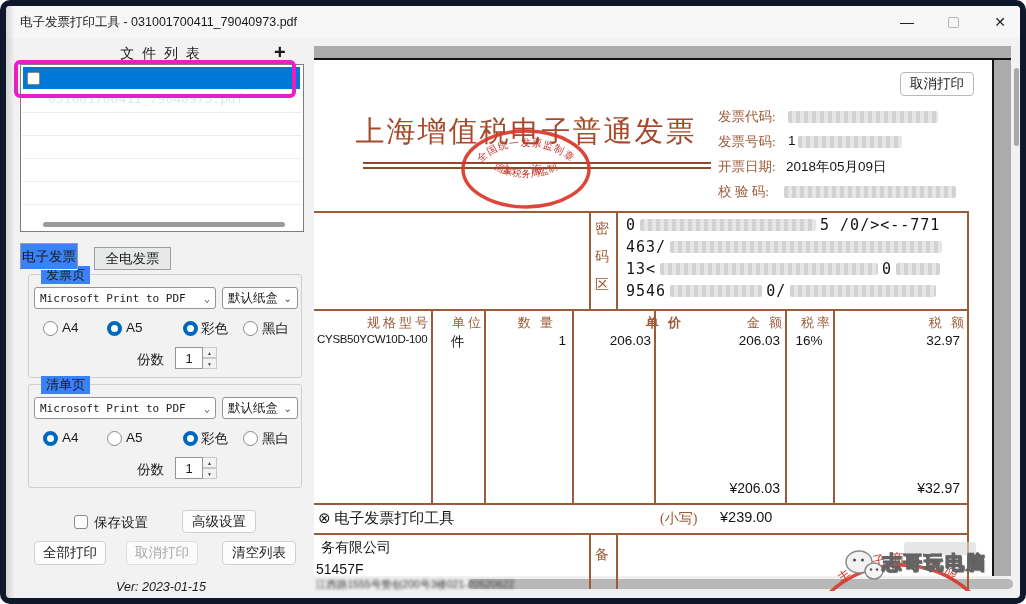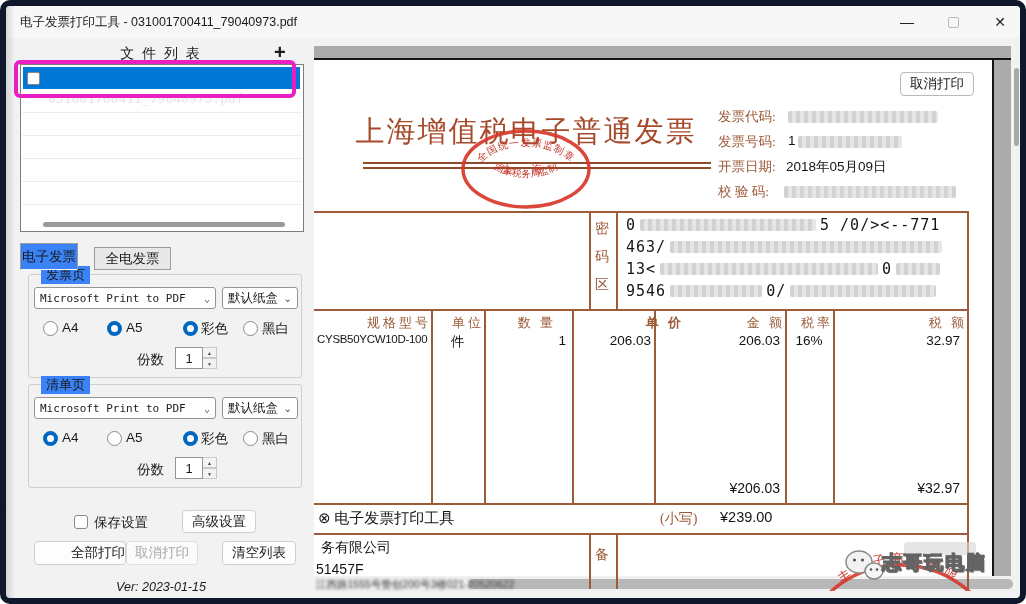--- a/index.html
+++ b/index.html
@@ -188,21 +188,21 @@
         <div>▼</div>
       </div>
     </div>
   </div>
 
   <span class="cb-sq" style="left:68px;top:509px;"></span>
   <span class="abs rlabel" style="left:88px;top:508px;">保存设置</span>
   <div class="btn" style="left:176px;top:504px;width:74px;height:23px;">
     <span>高级设置</span>
   </div>
-  <div class="btn" style="left:28px;top:535px;width:92px;height:24px;justify-content:flex-end;">
+  <div class="btn" style="left:28px;top:535px;width:72px;height:24px;">
     <span>全部打印</span>
   </div>
   <div class="btn disabled" style="left:120px;top:535px;width:72px;height:24px;">
     <span>取消打印</span>
   </div>
   <div class="btn" style="left:216px;top:535px;width:74px;height:24px;">
     <span>清空列表</span>
   </div>
   <div class="abs version">Ver: 2023-01-15</div>
 

